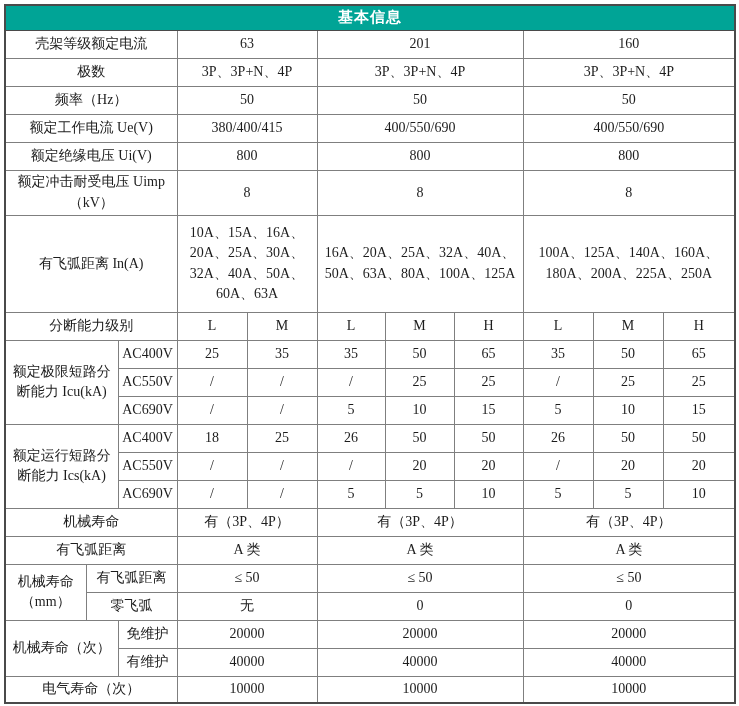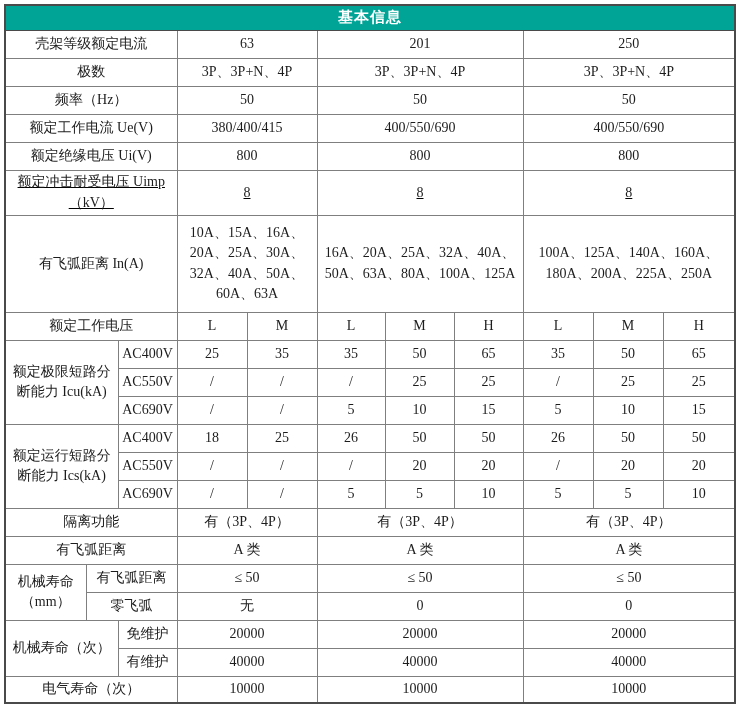--- a/index.html
+++ b/index.html
@@ -8,21 +8,21 @@
   .wrap{padding:4px 12px 0 4px;}
   table{border-collapse:collapse;table-layout:fixed;width:730px;
         border:2px solid #4a4a4a;}
   td{border:1px solid #7f7f7f;text-align:center;vertical-align:middle;
      padding:1px 3px;font-size:14px;color:#1c1c1c;line-height:1.45;
      overflow:hidden;word-break:break-word;}
   tr{height:28px;}
   tr.title-row{height:24px;}
   tr.title-row td{background:#00A496;color:#ffffff;font-weight:bold;
       font-size:15px;letter-spacing:1px;border-color:#4a4a4a;}
-  tr.row-uimp{height:45px;text-decoration:underline;}
+  tr.row-uimp{height:45px;}
   tr.row-in{height:97px;}
   tr.row-last{height:27px;}
   td.lbl{padding:1px 5px;}
 </style>
 </head>
 <body>
 
 <div class="wrap">
 <table>
   <colgroup>
@@ -41,21 +41,21 @@
 
   <tbody>
         <tr class="title-row">
     <td colspan="11">基本信息</td>
   </tr>
 
   <tr>
     <td colspan="3" class="lbl">壳架等级额定电流</td>
     <td colspan="2">63</td>
     <td colspan="3">201</td>
-    <td colspan="3">250</td>
+    <td colspan="3">160</td>
   </tr>
 
   <tr>
     <td colspan="3" class="lbl">极数</td>
     <td colspan="2">3P、3P+N、4P</td>
     <td colspan="3">3P、3P+N、4P</td>
     <td colspan="3">3P、3P+N、4P</td>
   </tr>
 
   <tr>
@@ -87,21 +87,21 @@
   </tr>
 
   <tr class="row-in">
     <td colspan="3" class="lbl">有飞弧距离 In(A)</td>
     <td colspan="2">10A、15A、16A、20A、25A、30A、32A、40A、50A、60A、63A</td>
     <td colspan="3">16A、20A、25A、32A、40A、50A、63A、80A、100A、125A</td>
     <td colspan="3">100A、125A、140A、160A、180A、200A、225A、250A</td>
   </tr>
 
   <tr>
-    <td colspan="3" class="lbl">额定工作电压</td>
+    <td colspan="3" class="lbl">分断能力级别</td>
     <td>L</td>
     <td>M</td>
     <td>L</td>
     <td>M</td>
     <td>H</td>
     <td>L</td>
     <td>M</td>
     <td>H</td>
   </tr>
 
@@ -169,21 +169,21 @@
     <td>/</td>
     <td>5</td>
     <td>5</td>
     <td>10</td>
     <td>5</td>
     <td>5</td>
     <td>10</td>
   </tr>
 
   <tr>
-    <td colspan="3" class="lbl">隔离功能</td>
+    <td colspan="3" class="lbl">机械寿命</td>
     <td colspan="2">有（3P、4P）</td>
     <td colspan="3">有（3P、4P）</td>
     <td colspan="3">有（3P、4P）</td>
   </tr>
 
   <tr>
     <td colspan="3" class="lbl">有飞弧距离</td>
     <td colspan="2">A 类</td>
     <td colspan="3">A 类</td>
     <td colspan="3">A 类</td>

